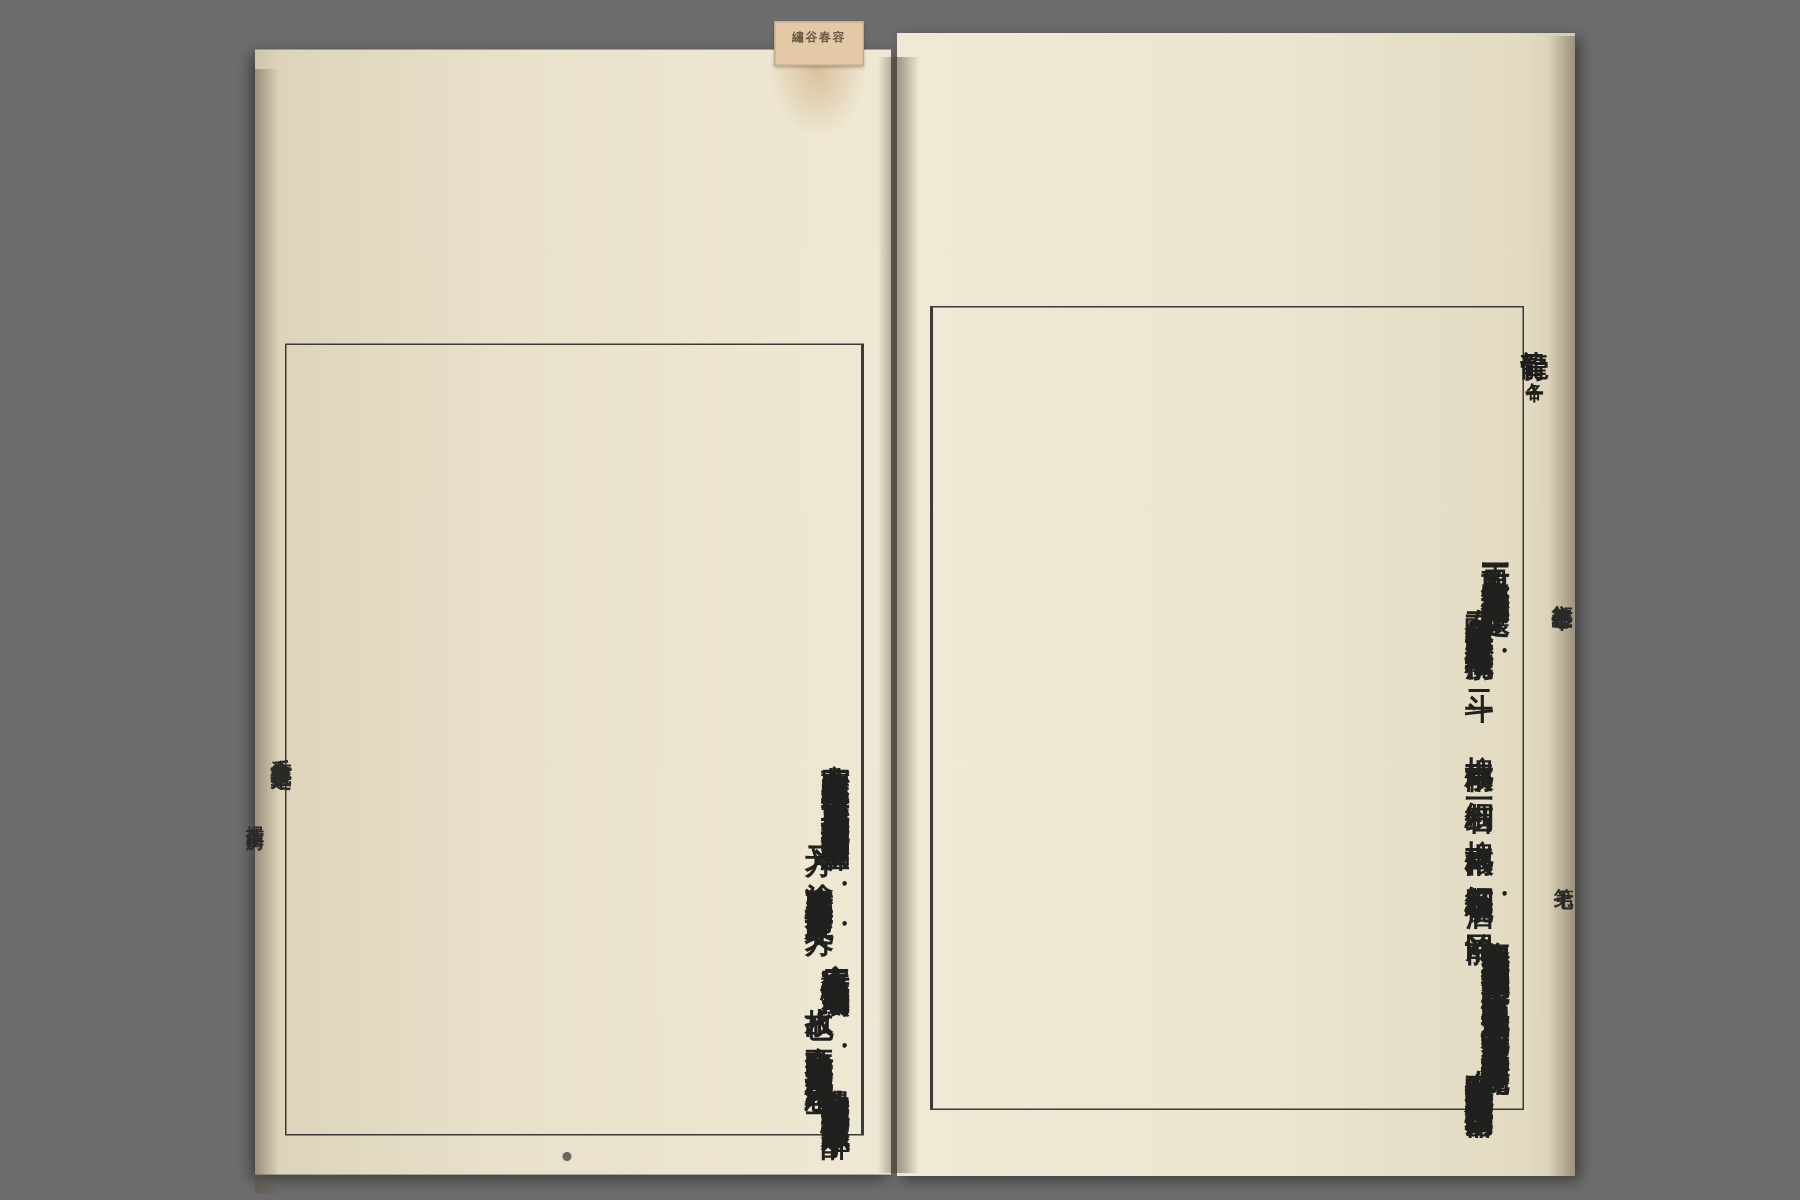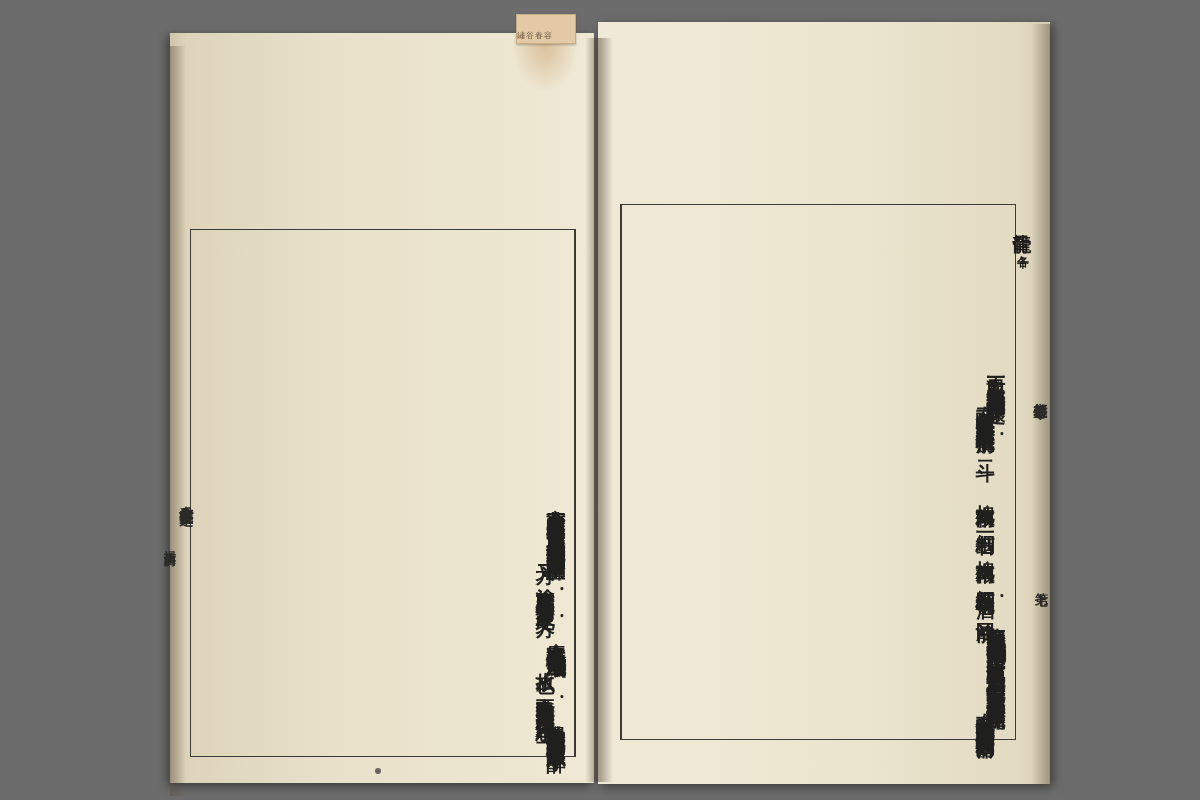--- a/index.html
+++ b/index.html
@@ -153,24 +153,25 @@
     height: 28px;
     background: #e3c9a6;
     border: 1px solid #c9ab84;
     box-shadow: 0 1px 2px rgba(0,0,0,0.25);
   }
   .label span {
     display: block;
     writing-mode: horizontal-tb;
     font-size: 8px;
     color: #6a5a44;
-    text-align: left;
+    text-align: center;
     line-height: 1.3;
-    padding-top: 16px;
+    padding-top: 4px;
     letter-spacing: 1px;
+    font-weight: bold;
   }
   .label-stain {
     position: absolute;
     left: 512px;
     top: 40px;
     width: 66px;
     height: 52px;
     background: radial-gradient(ellipse at 50% 10%, rgba(200,160,110,0.55), rgba(200,160,110,0.0) 70%);
     pointer-events: none;
   }

